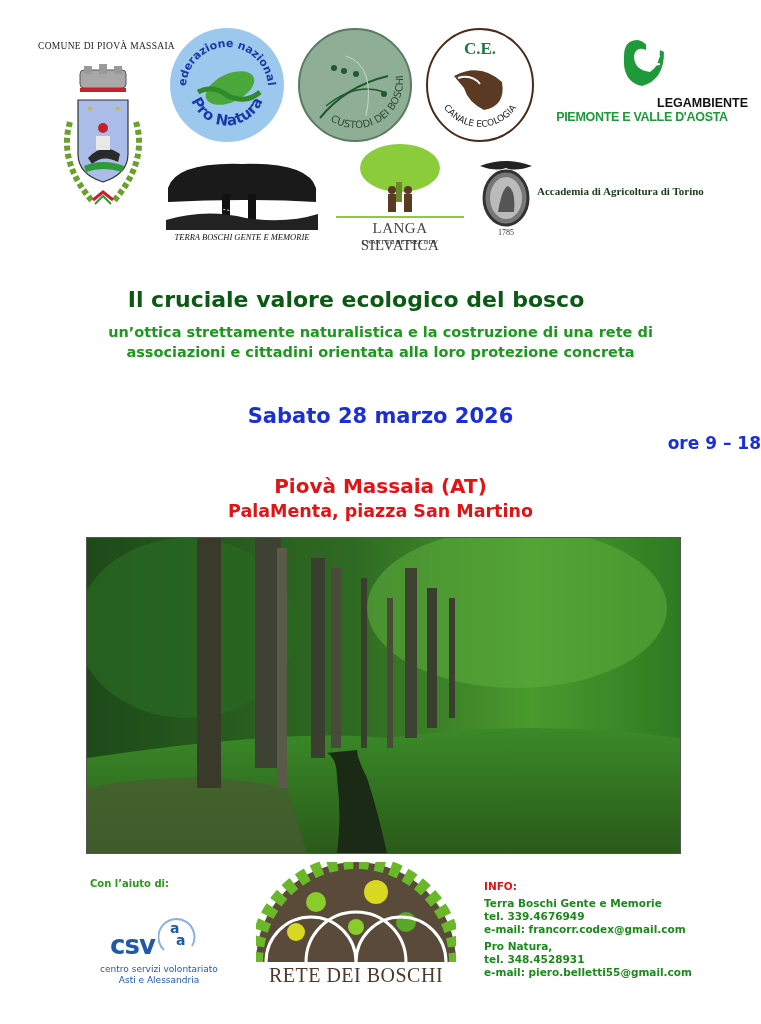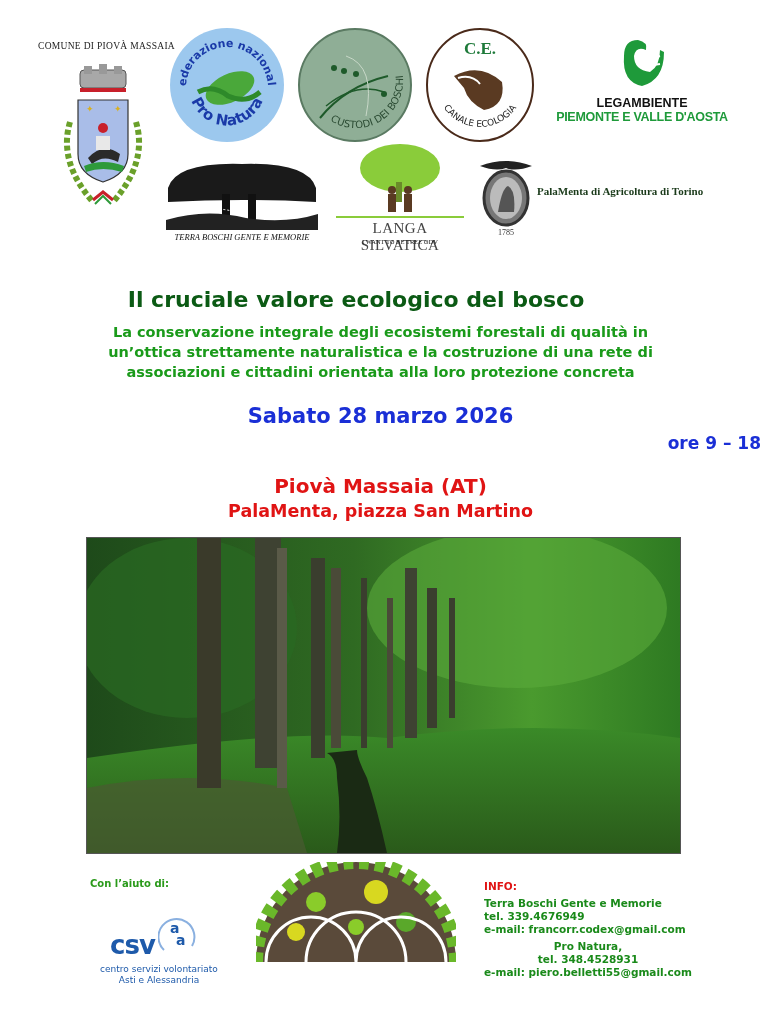--- a/index.html
+++ b/index.html
@@ -89,21 +89,21 @@
     <path d="M34 52 Q48 48 56 58" stroke="#fff" stroke-width="2" fill="none"></path>
     <text font-size="9" fill="#222" font-family="DejaVu Sans, sans-serif"><textPath href="#ce" startOffset="50%" text-anchor="middle">CANALE ECOLOGIA</textPath></text>
   </svg>
 </div>
 
 <div class="abs" style="left:536px;top:36px;width:212px;height:96px;">
   <svg class="abs" style="left:80px;top:0;" width="50" height="56" viewBox="0 0 50 56">
     <path d="M8 20 Q8 4 22 4 Q32 6 30 14 Q20 10 18 20 Q18 34 34 36 Q44 30 44 14 L48 16 Q48 44 26 50 Q6 46 8 20 Z" fill="#1e9a3a"></path>
     <path d="M30 18 L42 12 M30 24 L44 20 M30 30 L44 28" stroke="#fff" stroke-width="2"></path>
   </svg>
-  <div class="abs" style="left:0;width:212px;top:60px;text-align:center;font-size:12.5px;font-weight:bold;color:#111;font-family:'Liberation Sans',sans-serif;">LEGAMBIENTE</div>
+  <div class="abs" style="left:0;width:212px;top:60px;text-align:right;font-size:12.5px;font-weight:bold;color:#111;font-family:'Liberation Sans',sans-serif;">LEGAMBIENTE</div>
   <div class="abs" style="left:0;width:212px;top:74px;text-align:center;font-size:12.5px;font-weight:bold;color:#1e9a3a;font-family:'Liberation Sans',sans-serif;letter-spacing:-0.3px;">PIEMONTE E VALLE D'AOSTA</div>
 </div>
 
 <div class="abs" style="left:166px;top:158px;width:152px;height:90px;">
   <svg width="152" height="72" viewBox="0 0 152 72">
     <path d="M2 30 Q10 4 76 6 Q142 4 150 30 L150 44 Q76 40 2 44 Z" fill="#1a1a1a"></path>
     <rect x="56" y="36" width="8" height="26" fill="#111"></rect>
       <rect x="82" y="36" width="8" height="26" fill="#111"></rect>
     <path d="M0 62 Q40 50 80 60 Q120 66 152 56 L152 72 L0 72 Z" fill="#222"></path>
     <path d="M10 56 Q40 46 70 54" stroke="#fff" stroke-width="1" fill="none" stroke-dasharray="2 2"></path>
@@ -126,25 +126,24 @@
 
 <div class="abs" style="left:476px;top:158px;width:60px;height:82px;">
   <svg width="60" height="70" viewBox="0 0 60 70">
     <path d="M4 8 Q30 -2 56 8 Q40 14 30 10 Q20 14 4 8 Z" fill="#222"></path>
     <ellipse cx="30" cy="40" rx="22" ry="27" fill="#777" stroke="#333" stroke-width="3"></ellipse>
     <ellipse cx="30" cy="40" rx="16" ry="21" fill="#bbb"></ellipse>
     <path d="M22 54 Q26 30 32 28 Q40 32 38 54 Z" fill="#555"></path>
   </svg>
   <div class="abs serif" style="left:0;top:70px;width:60px;text-align:center;font-size:8px;color:#333;">1785</div>
 </div>
-<div class="abs serif" style="left:537px;top:185px;font-size:11px;font-weight:bold;color:#1a3a1a;">PalaMenta di Agricoltura di Torino</div>
+<div class="abs serif" style="left:537px;top:185px;font-size:11px;font-weight:bold;color:#1a3a1a;">Accademia di Agricoltura di Torino</div>
 
 <div class="abs title">Il cruciale valore ecologico del bosco</div>
 <div class="abs subtitle">
-  <div>La conservazione integrale degli ecosistemi forestali di qualità in</div>
   <div>un’ottica strettamente naturalistica e la costruzione di una rete di</div>
   <div>associazioni e cittadini orientata alla loro protezione concreta</div>
 </div>
 <div class="abs date">Sabato 28 marzo 2026</div>
 <div class="abs hours">ore 9 – 18</div>
 <div class="abs place">Piovà Massaia (AT)</div>
 <div class="abs venue">PalaMenta, piazza San Martino</div>
 
 <div class="abs photo">
   <svg width="593" height="315" viewBox="0 0 593 315" preserveAspectRatio="none">
@@ -198,25 +197,26 @@
   <svg class="abs" style="left:4px;top:0;" width="200" height="100" viewBox="0 0 200 100">
     <path d="M0 100 A100 100 0 0 1 200 100 Z" fill="#5a4a3a"></path>
     <path d="M0 100 A100 100 0 0 1 200 100" fill="none" stroke="#6ab82a" stroke-width="14" stroke-dasharray="10 6"></path>
     <circle cx="60" cy="40" r="10" fill="#8acc2a"></circle>
       <circle cx="120" cy="30" r="12" fill="#d8d820"></circle>
       <circle cx="150" cy="60" r="10" fill="#5aa82a"></circle>
       <circle cx="40" cy="70" r="9" fill="#d8d820"></circle>
       <circle cx="100" cy="65" r="8" fill="#8acc2a"></circle>
     <path d="M10 100 A45 45 0 0 1 100 100 M100 100 A45 45 0 0 1 190 100 M50 100 A50 50 0 0 1 150 100" stroke="#fff" stroke-width="3" fill="none"></path>
   </svg>
+  <div class="abs serif" style="left:0;top:102px;width:208px;text-align:center;font-size:20px;color:#4a3a2a;letter-spacing:0.5px;">RETE DEI BOSCHI</div>
 </div>
 
 <div class="abs info-head">INFO:</div>
 <div class="abs info" style="top:897px;">
   <div>Terra Boschi Gente e Memorie</div>
   <div>tel. 339.4676949</div>
   <div>e-mail: francorr.codex@gmail.com</div>
 </div>
-<div class="abs info" style="top:940px;text-align:center;">
+<div class="abs info" style="top:940px;">
   <div>Pro Natura,</div>
   <div>tel. 348.4528931</div>
   <div>e-mail: piero.belletti55@gmail.com</div>
 </div>
 
 </body></html>

